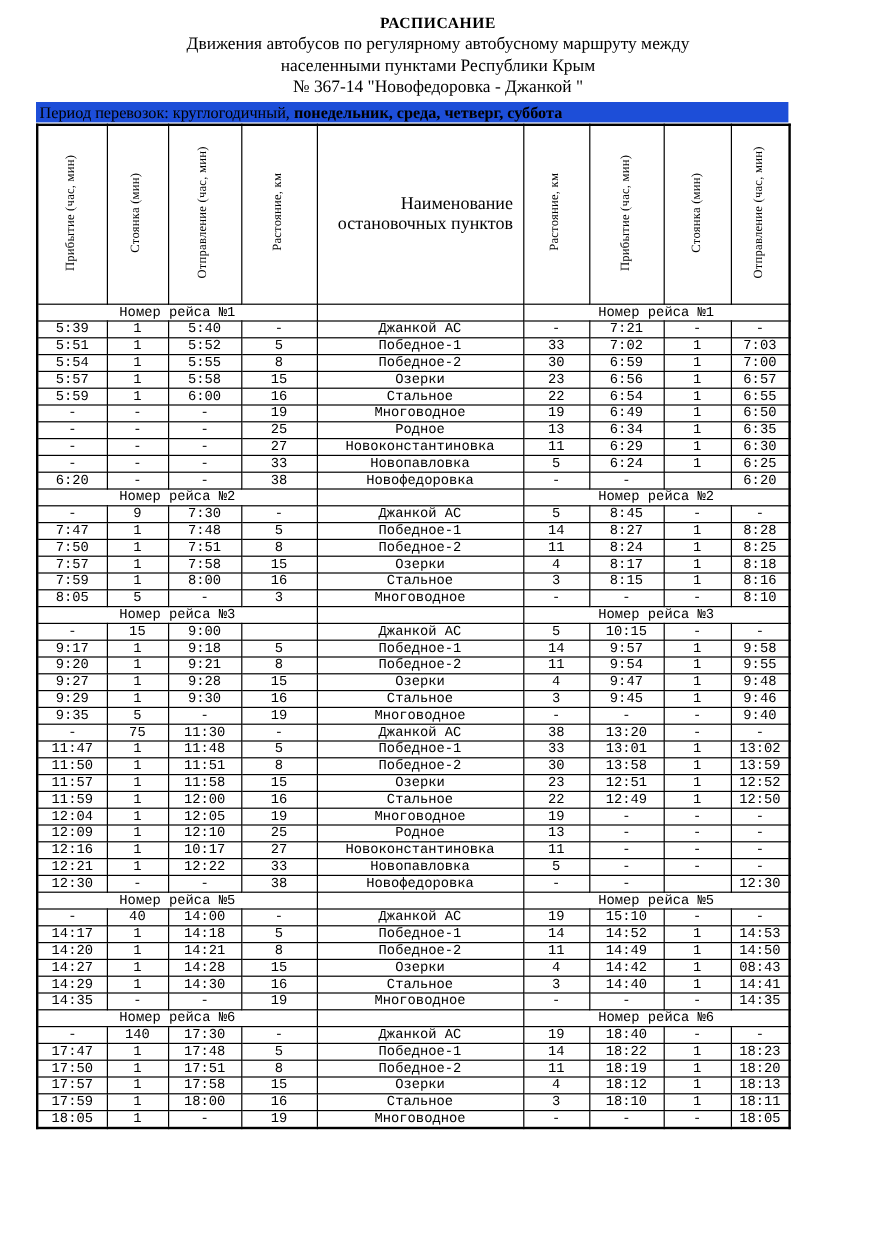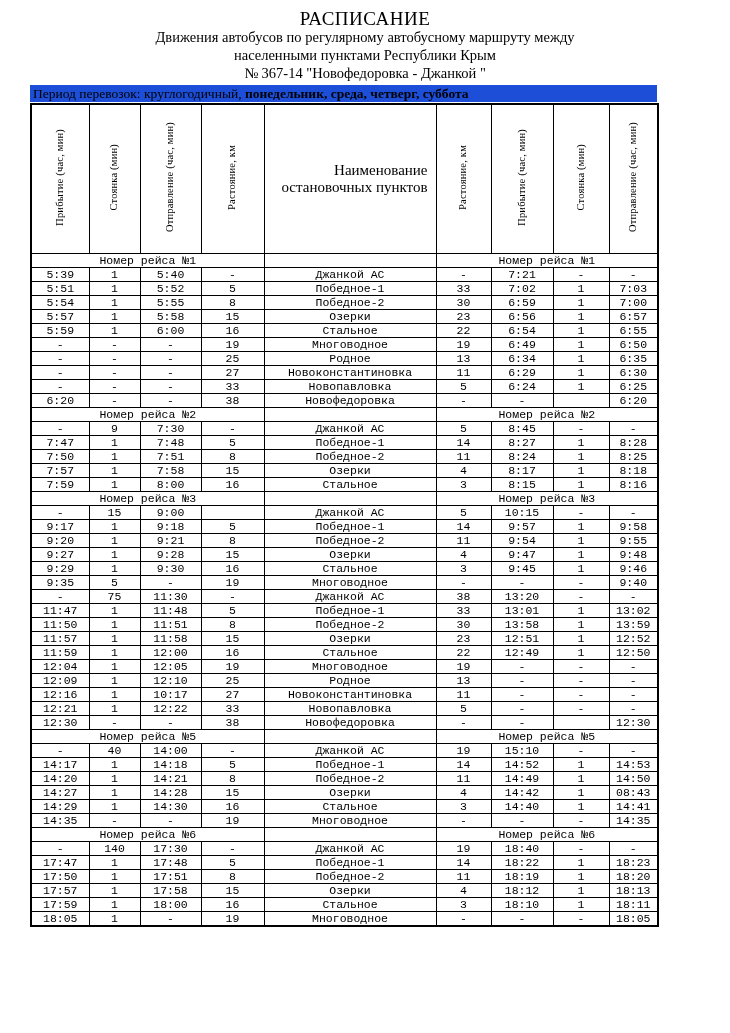--- a/index.html
+++ b/index.html
@@ -5,21 +5,21 @@
   html,body { margin:0; padding:0; background:#ffffff; }
   body {
     width:730px; height:1033px;
     font-family:"Liberation Serif", serif;
     color:#000;
     -webkit-font-smoothing:antialiased;
   }
   .page { position:relative; width:730px; height:1033px; overflow:hidden; }
 
   .header { text-align:center; padding-top:9px; }
-  .title  { font-size:19px; font-weight:normal; line-height:19px; letter-spacing:0.5px; }
+  .title  { font-size:13px; font-weight:bold; line-height:19px; letter-spacing:0.5px; }
   .sub    { font-size:14.5px; line-height:18px; }
 
   .banner {
     margin:3px 0 0 30px;
     width:621px;
     background:#ffff00;
     font-size:13.5px;
     line-height:17px;
     padding:0 3px;
     text-align:left;
@@ -266,20 +266,31 @@
           <td>7:59</td>
           <td>1</td>
           <td>8:00</td>
           <td>16</td>
           <td>Стальное</td>
           <td>3</td>
           <td>8:15</td>
           <td>1</td>
           <td>8:16</td>
         </tr>
+        <tr>
+          <td>8:05</td>
+          <td>5</td>
+          <td>-</td>
+          <td>3</td>
+          <td>Многоводное</td>
+          <td>-</td>
+          <td>-</td>
+          <td>-</td>
+          <td>8:10</td>
+        </tr>
         <tr class="section-row">
           <td colspan="4">Номер рейса №3</td>
           <td colspan="1"></td>
           <td colspan="4">Номер рейса №3</td>
         </tr>
         <tr>
           <td>-</td>
           <td>15</td>
           <td>9:00</td>
           <td></td>

